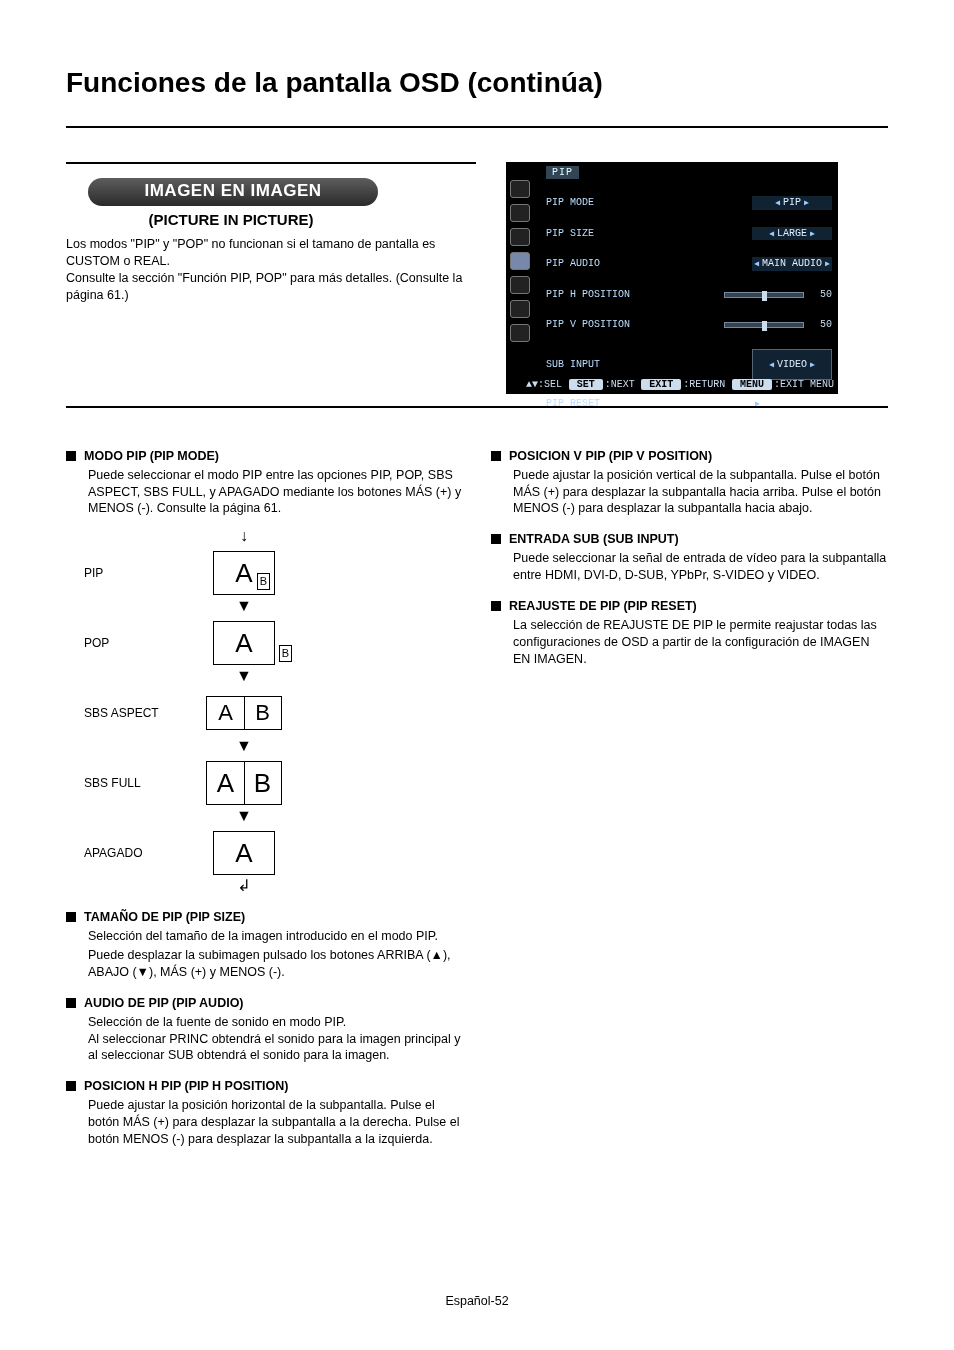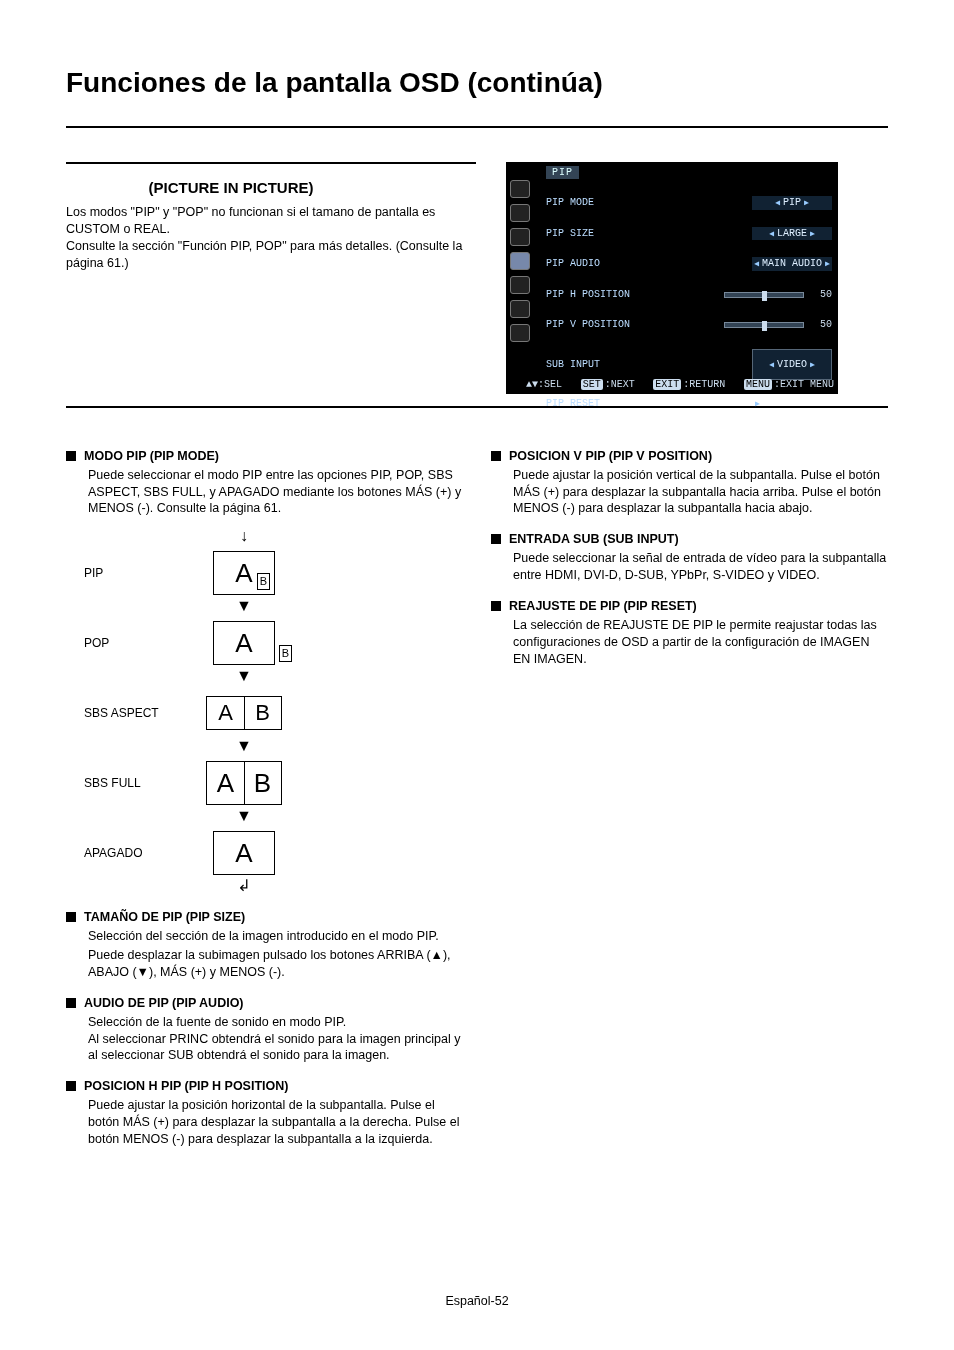--- a/index.html
+++ b/index.html
@@ -79,21 +79,21 @@
   .osd-tri-r::after  { content:"▶"; color:#9cf; margin-left:3px; font-size:8px;}
   .osd-tri-r-only::after { content:"▶"; color:#9cf; margin-left:3px; font-size:8px;}
   .osd-slider { flex:0 0 80px; height:6px; background:#345; position:relative; border:1px solid #789; }
   .osd-slider .knob { position:absolute; left:48%; top:-2px; width:5px; height:10px; background:#cde;}
   .osd-num { width:24px; text-align:right; color:#cde; }
   .osd-footer {
     position:absolute; bottom:2px; left:20px; right:4px;
     font-size:10px; color:#cde;
     display:flex; justify-content:space-between;
   }
-  .osd-footer span b { background:#cde; color:#000; padding:0 2px; border-radius:2px; font-weight:normal; margin-right:2px;}
+  .osd-footer span b { background:#cde; color:#000; padding:0 8px; border-radius:2px; font-weight:bold; margin-right:2px;}
 
   
   .cols { display:flex; gap:28px; margin-top:26px; }
   .col { flex:1; }
   .section-head { font-weight:bold; font-size:12.5px; margin-top:14px; }
   .section-head .sq { display:inline-block; width:10px; height:10px; background:#000; margin-right:8px; vertical-align:middle; position:relative; top:-1px;}
   .body { font-size:12.5px; margin-left:22px; margin-top:2px; }
 
   
   .modes { margin-top:14px; position:relative; width:240px; margin-left:18px;}
@@ -113,20 +113,21 @@
 </style>
 </head>
 <body>
 
 <h1 class="page-title">Funciones de la pantalla OSD (continúa)</h1>
 <hr class="thick">
 
 <div class="top-row">
   <div class="top-left">
     <hr class="thin" style="margin-bottom:14px;">
+    <div class="pill">IMAGEN EN IMAGEN</div>
     <div class="subtitle">(PICTURE IN PICTURE)</div>
     <div class="nota-body">Los modos "PIP" y "POP" no funcionan si el tamano de pantalla es CUSTOM o REAL.</div>
     <div class="nota-body">Consulte la sección "Función PIP, POP" para más detalles. (Consulte la página 61.)</div>
   </div>
 
   <div class="top-right">
     <div class="osd">
       <span class="osd-title">PIP</span>
       <div class="osd-icons">
         <div class="osd-icon"></div>
@@ -251,21 +252,21 @@
             <div class="mode-box" style="width:62px;height:44px;">
           <span class="Aglyph">A</span>
         </div>
           </div>
       </div>
       <div class="arrow-down" style="transform:scaleX(-1)">↳</div>
     </div>
 
 
     <div class="section-head"><span class="sq"></span><span>TAMAÑO DE PIP (PIP SIZE)</span></div>
-    <div class="body">Selección del sección de la imagen introducido en el modo PIP.</div>
+    <div class="body">Selección del tamaño de la imagen introducido en el modo PIP.</div>
     <div class="body">Puede desplazar la subimagen pulsado los botones ARRIBA (▲), ABAJO (▼), MÁS (+) y MENOS (-).</div>
 
     <div class="section-head"><span class="sq"></span><span>AUDIO DE PIP (PIP AUDIO)</span></div>
     <div class="body" style="white-space:pre-line">Selección de la fuente de sonido en modo PIP.
 Al seleccionar PRINC obtendrá el sonido para la imagen principal y al seleccionar SUB obtendrá el sonido para la imagen.</div>
 
     <div class="section-head"><span class="sq"></span><span>POSICION H PIP (PIP H POSITION)</span></div>
     <div class="body">Puede ajustar la posición horizontal de la subpantalla. Pulse el botón MÁS (+) para desplazar la subpantalla a la derecha. Pulse el botón MENOS (-) para desplazar la subpantalla a la izquierda.</div>
   </div>
 

